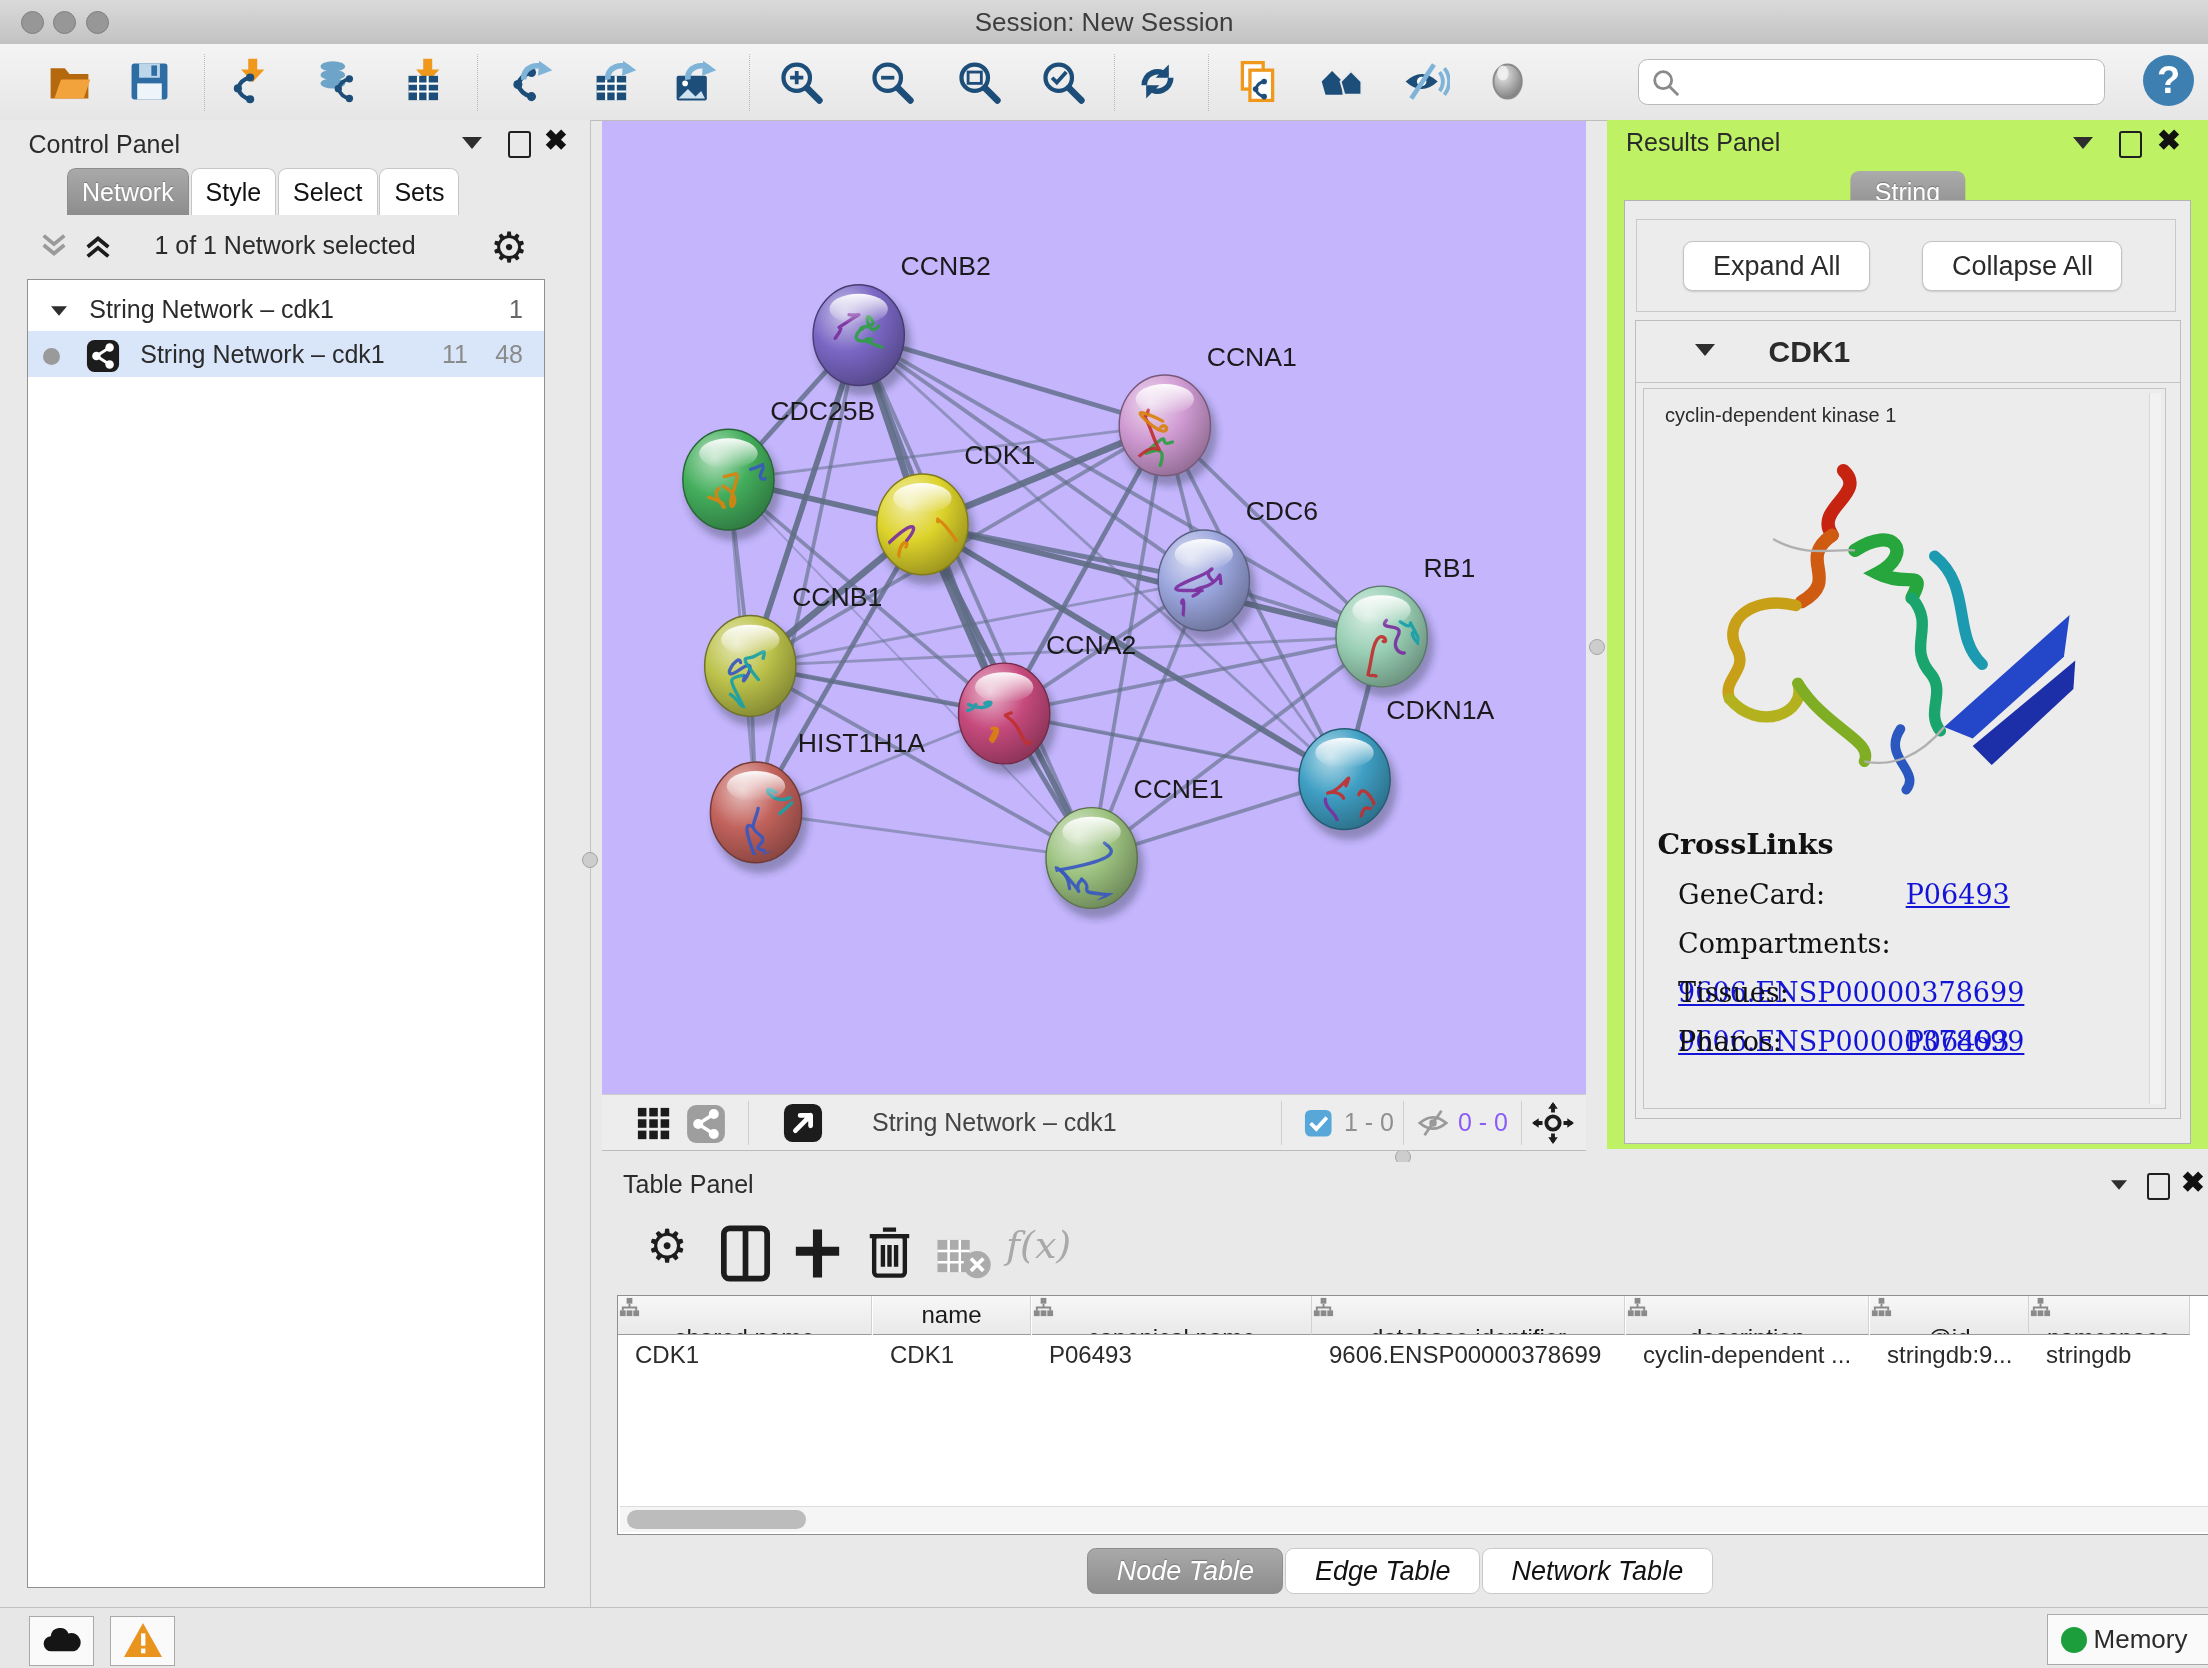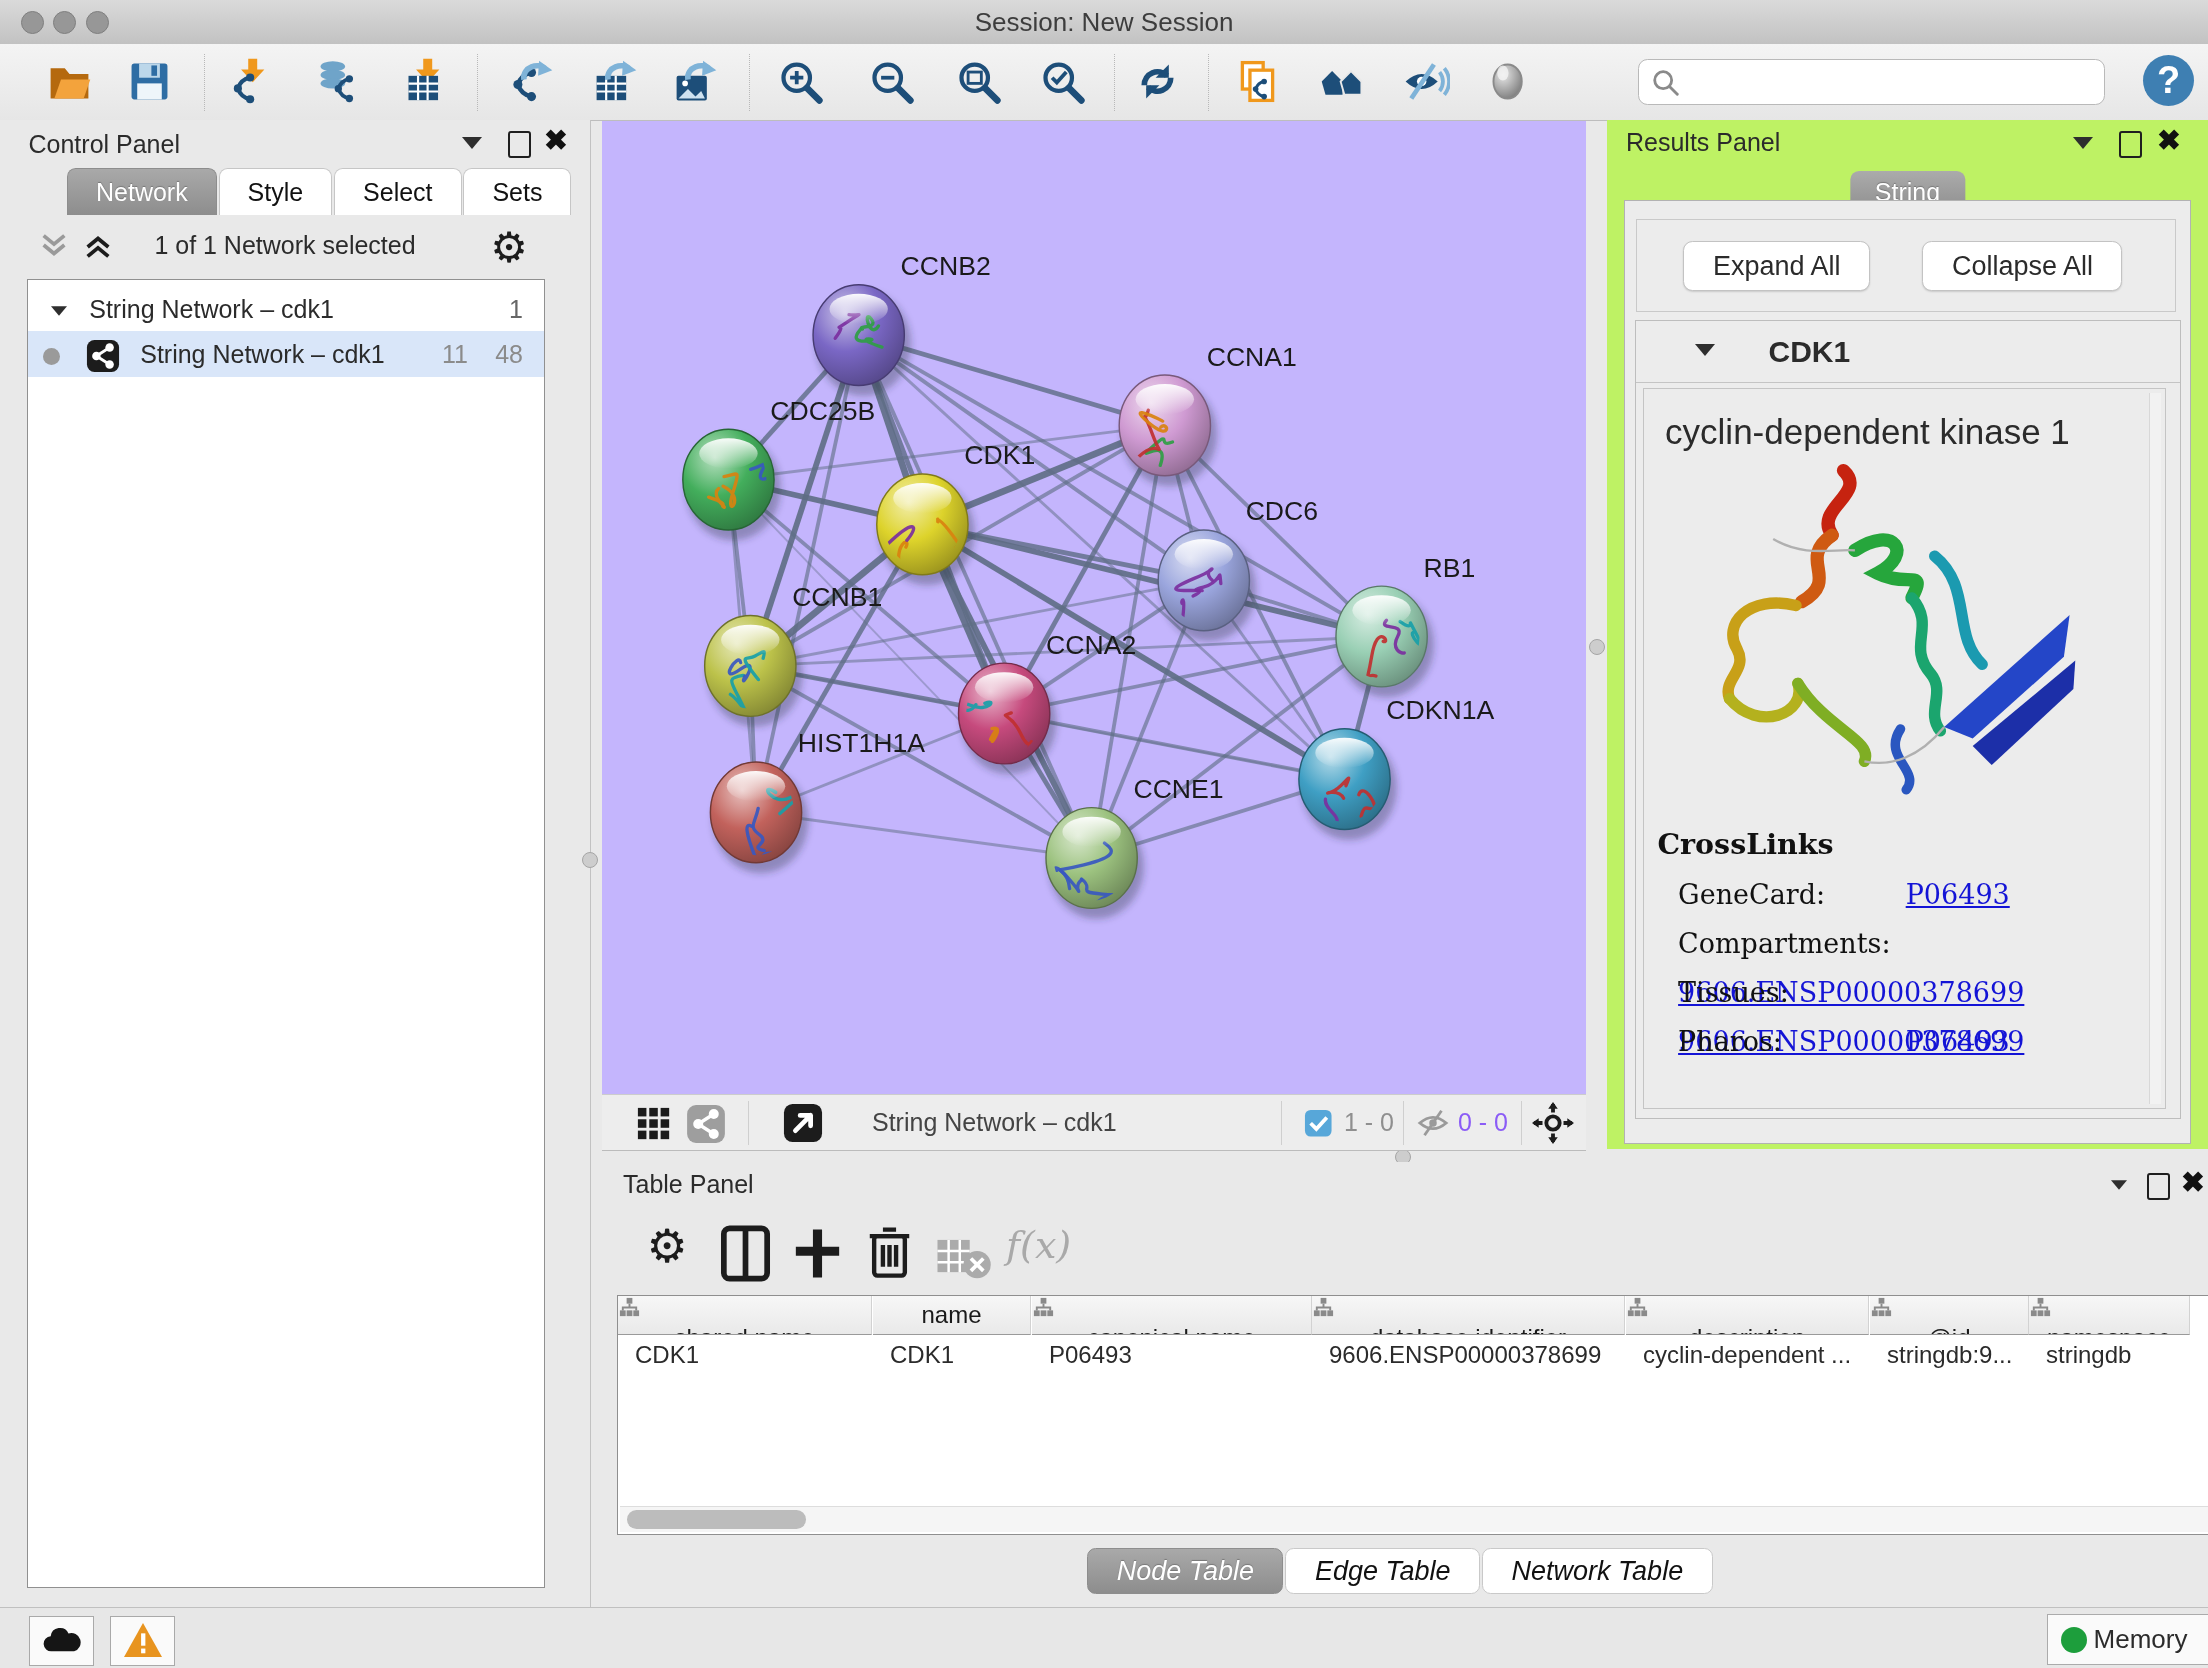--- a/index.html
+++ b/index.html
@@ -22,21 +22,21 @@
   .searchbox input{position:absolute;left:53px;top:1.9px;width:399px;height:36px;border:none;outline:none;
     font-size:25px;font-family:"Liberation Sans",sans-serif;background:transparent;}
   .helpbtn{position:absolute;left:2143px;top:55px;width:51px;height:51px;border-radius:50%;
     background:#3e7fb2;color:#fff;font-size:38px;font-weight:bold;text-align:center;line-height:51px;}
   
   .paneltitle{font-size:25px;color:#2b2b2b;}
   .tri-down{width:0;height:0;border-left:10.5px solid transparent;border-right:10.5px solid transparent;
     border-top:12.4px solid #2e2e2e;}
   .floatbox{width:19px;height:23px;border:2.9px solid #1f1f1f;border-radius:2.9px;}
   .closex{font-size:28.5px;font-weight:bold;color:#111;line-height:23px;}
-  .tab{display:inline-block;height:46px;line-height:46px;padding:0 28px;font-size:25px;
+  .tab{display:inline-block;height:46px;line-height:46px;padding:0 14px;font-size:25px;
     background:#fff;border:1px solid #c6c6c6;border-bottom:none;color:#111;
     border-radius:8.6px 8.6px 0 0;margin-right:1.9px;}
   .tab.sel{background:linear-gradient(#a9a9a9,#8d8d8d);color:#fff;text-shadow:0 -1px 1px #777;border-color:#8d8d8d;}
   
   .cpanel{left:0;top:120px;width:590px;height:1488px;background:#e9e9e9;border-right:1px solid #c2c2c2;}
   .listbox{position:absolute;left:27px;top:159px;width:516px;height:1307px;background:#fff;border:1.9px solid #909090;}
   .treerow{position:absolute;left:0;width:100%;height:46px;line-height:46px;font-size:25px;white-space:nowrap;}
   .treerow .cnt{position:absolute;font-size:25px;color:#8b8b8b;}
   .selrow{background:#d9e6f9;}
   
@@ -648,21 +648,21 @@
     <div class="rbtnrow">
       <div class="rbtn" style="left:46px">Expand All</div>
       <div class="rbtn" style="left:285px">Collapse All</div>
     </div>
     <div class="genecard">
       <div class="genehdr">
         <div class="tri-down abs" style="left:59px;top:23px"></div>
         <div class="abs" style="left:133px;top:0;font-size:30px;font-weight:bold;line-height:61px">CDK1</div>
       </div>
       <div class="genebody">
-        <div class="abs" style="left:21px;top:23px;font-size:35px">cyclin-dependent kinase 1</div>
+        <div class="abs" style="left:21px;top:15px;font-size:20px">cyclin-dependent kinase 1</div>
         <svg class="abs" style="left:38px;top:55px" width="418" height="361" viewBox="0 0 440 380">
           <path d="M170 28 C196 52, 138 68, 158 96" stroke="#c62310" stroke-width="14" fill="none" stroke-linecap="round"></path>
           <path d="M158 96 C120 122, 168 142, 126 166" stroke="#cf5a12" stroke-width="14" fill="none" stroke-linecap="round"></path>
           <path d="M120 170 C 70 158, 42 190, 58 216 C 70 238, 42 248, 50 268" stroke="#c8a018" stroke-width="12" fill="none" stroke-linecap="round"></path>
           <path d="M50 268 C 80 304, 132 284, 122 252" stroke="#b4b11e" stroke-width="12" fill="none" stroke-linecap="round"></path>
           <path d="M122 252 C 152 300, 202 312, 192 334" stroke="#7fae24" stroke-width="12" fill="none" stroke-linecap="round"></path>
           <path d="M182 112 C 224 84, 244 116, 206 136 C 238 152, 258 130, 242 162" stroke="#26a63c" stroke-width="14" fill="none" stroke-linecap="round"></path>
           <path d="M242 162 C 268 192, 236 212, 262 242 C 278 262, 256 282, 272 302" stroke="#1ba56e" stroke-width="12" fill="none" stroke-linecap="round"></path>
           <path d="M266 118 C 306 150, 284 202, 316 232" stroke="#1b9ab0" stroke-width="12" fill="none" stroke-linecap="round"></path>
           <path d="M230 300 C 210 330, 252 344, 236 364" stroke="#2a57c0" stroke-width="10" fill="none" stroke-linecap="round"></path>

